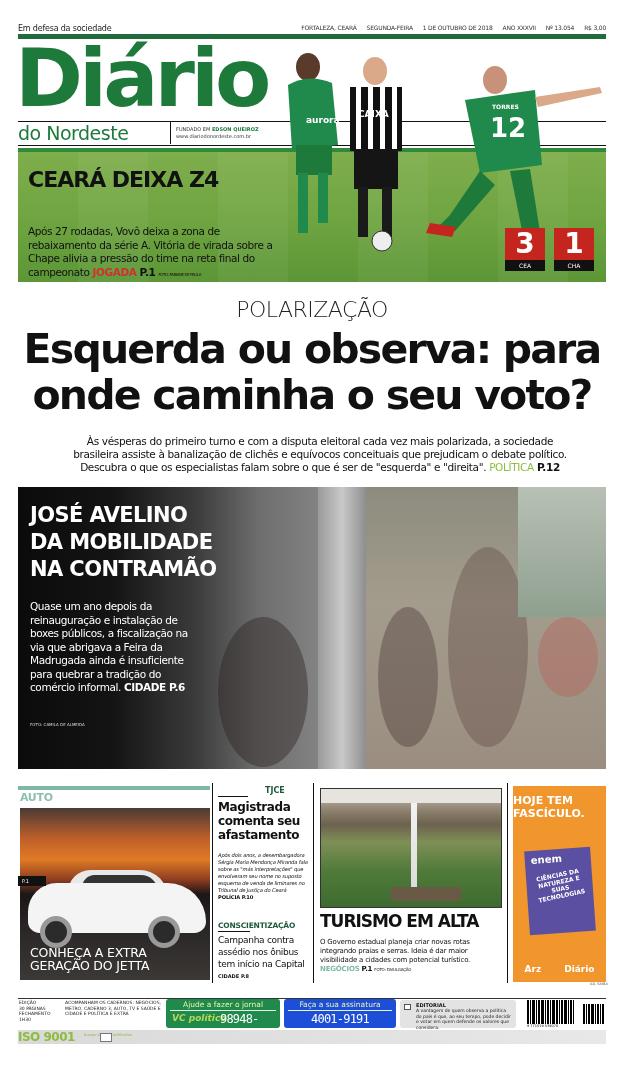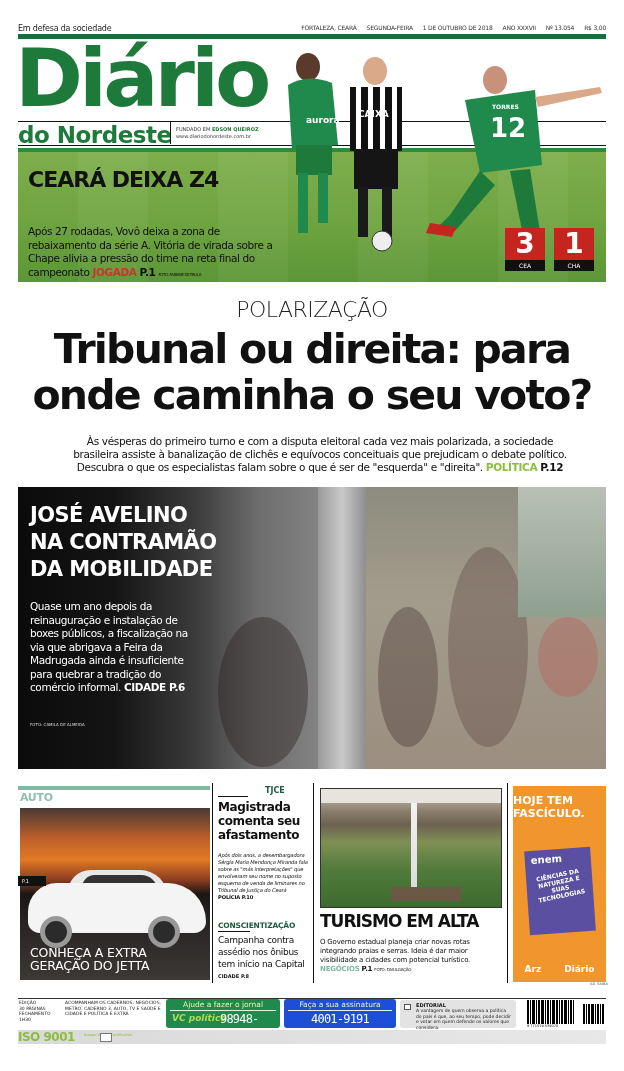--- a/index.html
+++ b/index.html
@@ -8,21 +8,21 @@
 
   .abs { position: absolute; }
 
   
   .tagline { left: 18px; top: 24px; font-size: 8px; color: #222; letter-spacing: -0.2px; text-align: center; }
   .topinfo { right: 18px; top: 24px; font-size: 6px; color: #333; display: flex; gap: 10px; letter-spacing: -0.2px; }
   .topbar { left: 18px; top: 34px; width: 588px; height: 5px; background: #1f6b3b; }
 
   
   .logo-main { left: 15px; top: 38px; font-family: "DejaVu Sans", sans-serif; font-weight: 900; font-size: 82px; color: #1d7a3a; letter-spacing: -4px; line-height: 1; transform: scaleY(0.98); }
-  .logo-sub { left: 18px; top: 124px; font-weight: 700; font-size: 23px; color: #1d7a3a; letter-spacing: -0.5px; line-height: 1; }
+  .logo-sub { left: 18px; top: 124px; font-weight: 400; font-size: 19px; color: #1d7a3a; letter-spacing: -0.5px; line-height: 1; }
   .mast-rule1 { left: 18px; top: 121px; width: 588px; height: 1px; background: #111; }
   .mast-vrule { left: 170px; top: 121px; width: 1px; height: 23px; background: #111; }
   .founded { left: 176px; top: 126px; font-size: 5px; line-height: 7px; color: #333; }
   .founded .g { color: #1d7a3a; font-weight: bold; }
   .mast-rule2 { left: 18px; top: 145px; width: 588px; height: 1px; background: #111; }
   .mast-green { left: 18px; top: 148px; width: 588px; height: 4px; background: #2f8a3c; }
 
   
   .hero { left: 18px; top: 152px; width: 588px; height: 130px; background: linear-gradient(180deg,#7fae4c 0%,#6ea440 55%,#5c9636 100%); overflow: hidden; }
   .hero .stripe { position: absolute; top: 0; height: 130px; width: 70px; background: rgba(255,255,255,0.05); }
@@ -32,21 +32,21 @@
   .hero-body .pg { font-weight: bold; }
   .hero-body .cred { font-size: 4px; }
   .score-box { position: absolute; top: 228px; width: 40px; height: 46px; }
   .score-num { width: 40px; height: 32px; background: #c4261f; color: #fff; font-weight: 900; font-size: 28px; text-align: center; line-height: 32px; }
   .score-lbl { width: 40px; height: 11px; background: #111; color: #fff; font-size: 6px; text-align: center; line-height: 11px; }
 
   
   .kicker { left: 0; top: 297px; width: 624px; text-align: center; font-size: 22px; color: #222; font-family: "DejaVu Sans", sans-serif; letter-spacing: -0.5px; font-weight: 300; }
   .main-head { left: 0; top: 326px; width: 624px; text-align: center; font-weight: 900; font-size: 41px; line-height: 46px; color: #111; letter-spacing: -1.8px; }
   .main-lede { left: 70px; top: 435px; width: 500px; text-align: center; font-size: 10.5px; line-height: 13px; color: #111; letter-spacing: -0.35px; }
-  .main-lede .sec { color: #8dbd3e; font-weight: bold; margin-top: 28px; }
+  .main-lede .sec { color: #8dbd3e; font-weight: normal; margin-top: 28px; }
   .main-lede .pg { font-weight: bold; }
 
   
   .photo { left: 18px; top: 487px; width: 588px; height: 282px; background: #222; overflow: hidden; }
   .photo .left-half { position: absolute; left: 0; top: 0; width: 320px; height: 282px; background: linear-gradient(90deg,#0b0b0b 0%,#141414 30%,#3a3a3a 55%,#6d6d6d 75%,#8a8a8a 100%); }
   .photo .bldg { position: absolute; left: 300px; top: 0; width: 48px; height: 282px; background: linear-gradient(90deg,#9a9a9a,#c9c9c9 50%,#8e8e8e); }
   .photo .street { position: absolute; left: 348px; top: 0; width: 240px; height: 282px; background: linear-gradient(180deg,#8c8c7e 0%,#a39c8c 40%,#9b8e80 100%); }
   .photo .crowd { position: absolute; border-radius: 50%; }
   .photo-title { left: 30px; top: 502px; font-weight: 900; font-size: 21px; line-height: 27px; color: #fff; letter-spacing: -0.6px; }
   .photo-body { left: 30px; top: 600px; width: 170px; font-size: 10.5px; line-height: 13.5px; color: #fff; letter-spacing: -0.4px; }
@@ -194,43 +194,43 @@
   <div class="score-num">3</div>
   <div class="score-lbl">CEA</div>
 </div>
 <div class="score-box" style="left:554px">
   <div class="score-num">1</div>
   <div class="score-lbl">CHA</div>
 </div>
 
 <div class="abs kicker">POLARIZAÇÃO</div>
 <div class="abs main-head">
-  <div>Tribunal ou direita: para</div>
+  <div>Esquerda ou observa: para</div>
   <div>onde caminha o seu voto?</div>
 </div>
 <div class="abs main-lede">
   <span>Às vésperas do primeiro turno e com a disputa eleitoral cada vez mais polarizada, a sociedade brasileira assiste à banalização de clichês e equívocos conceituais que prejudicam o debate político. Descubra o que os especialistas falam sobre o que é ser de "esquerda" e "direita".</span>
   <span class="sec">POLÍTICA</span>
   <span class="pg">P.12</span>
 </div>
 
 <div class="abs photo">
   <div class="left-half"></div>
   <div class="bldg"></div>
   <div class="street"></div>
   <div class="crowd" style="left:360px;top:120px;width:60px;height:140px;background:rgba(60,40,40,0.35)"></div>
   <div class="crowd" style="left:430px;top:60px;width:80px;height:200px;background:rgba(80,50,50,0.3)"></div>
   <div class="crowd" style="left:200px;top:130px;width:90px;height:150px;background:rgba(40,30,30,0.4)"></div>
   <div class="crowd" style="left:520px;top:130px;width:60px;height:80px;background:rgba(200,60,60,0.25)"></div>
   <div style="position:absolute;left:500px;top:0;width:88px;height:130px;background:linear-gradient(180deg,#b8c0b5,#8fa08f)"></div>
 </div>
 <div class="abs photo-title">
   <div>JOSÉ AVELINO</div>
+  <div>DA MOBILIDADE</div>
   <div>NA CONTRAMÃO</div>
-  <div>DA MOBILIDADE</div>
 </div>
 <div class="abs photo-body">
   <span>Quase um ano depois da reinauguração e instalação de boxes públicos, a fiscalização na via que abrigava a Feira da Madrugada ainda é insuficiente para quebrar a tradição do comércio informal.</span>
   <span class="sec">CIDADE P.6</span>
 </div>
 <div class="abs photo-cred">FOTO: CAMILA DE ALMEIDA</div>
 
 <div class="abs auto-bar"></div>
 <div class="abs auto-lbl">AUTO</div>
 <div class="abs auto-img">

